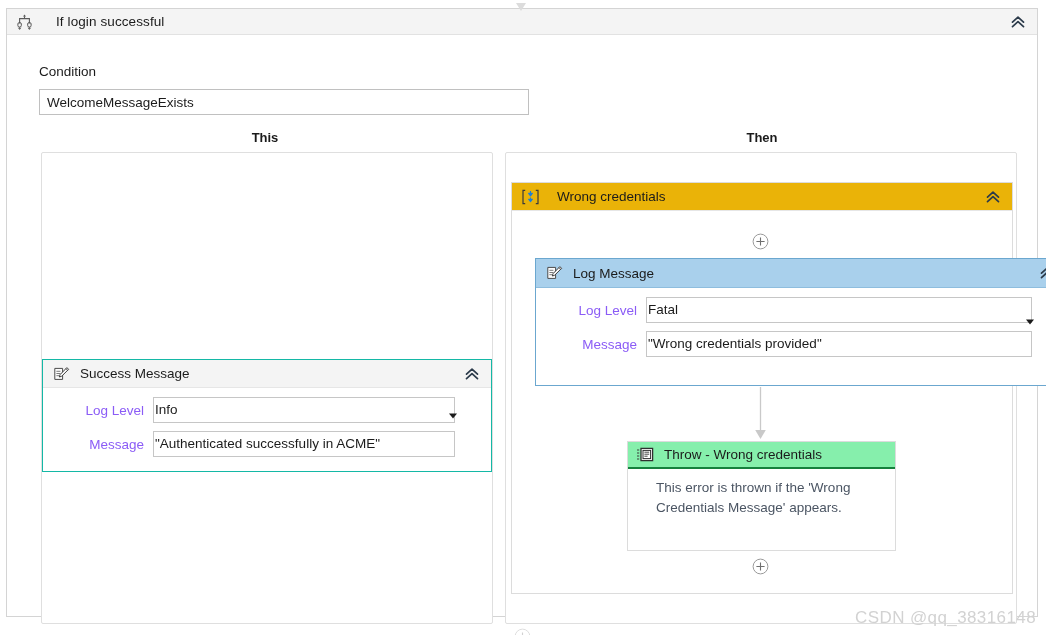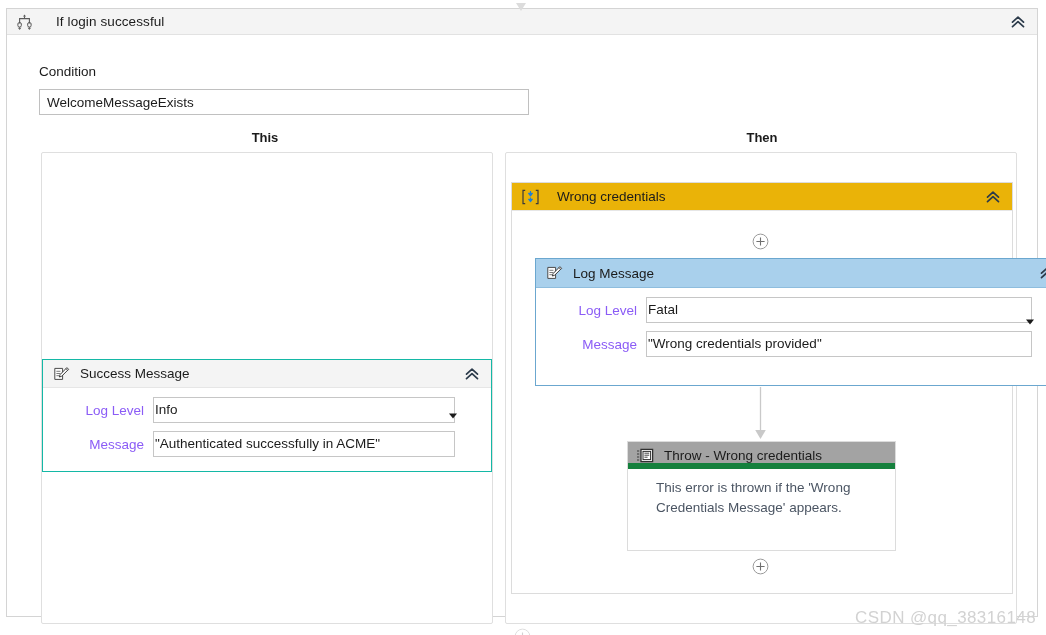--- a/index.html
+++ b/index.html
@@ -276,25 +276,24 @@
 
   
   .throw-act {
     left: 620px;
     top: 432px;
     width: 269px;
     height: 110px;
     border: 1px solid #dcdcdc;
   }
   .throw-act > .activity-header {
-    background: #a3a3a3;
-    border-bottom: 6px solid #15803d;
+    background: #86efac;
+    border-bottom: 2px solid #15803d;
     height: 27px;
     padding-left: 8px;
-    align-items: flex-end;
   }
   .throw-desc {
     padding: 9px 14px 0 28px;
     font-size: 13.5px;
     color: #4b5563;
     line-height: 20px;
     width: 218px;
   }
 
   

